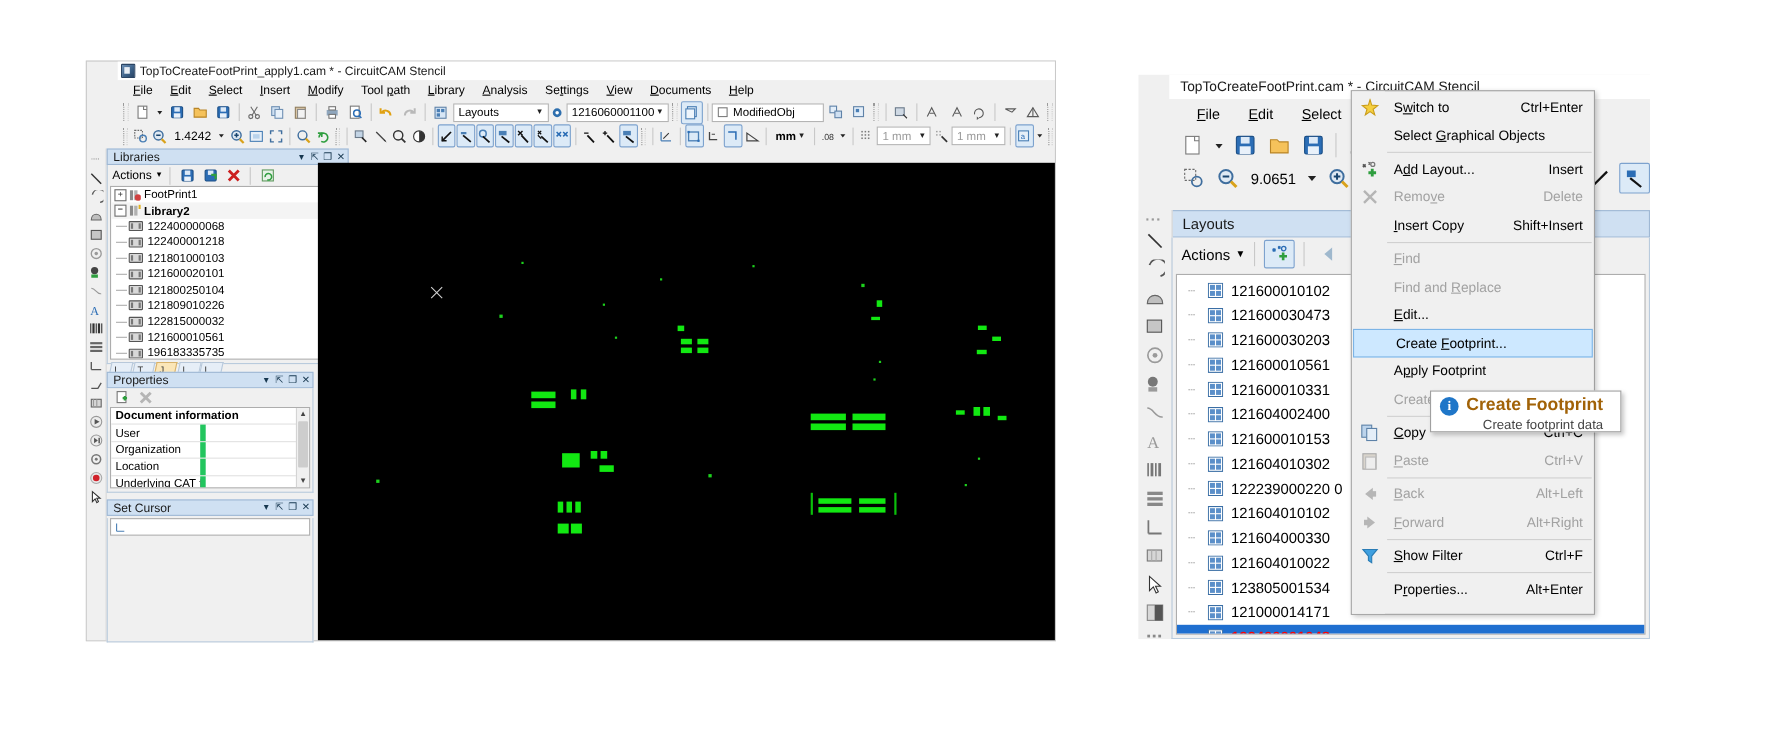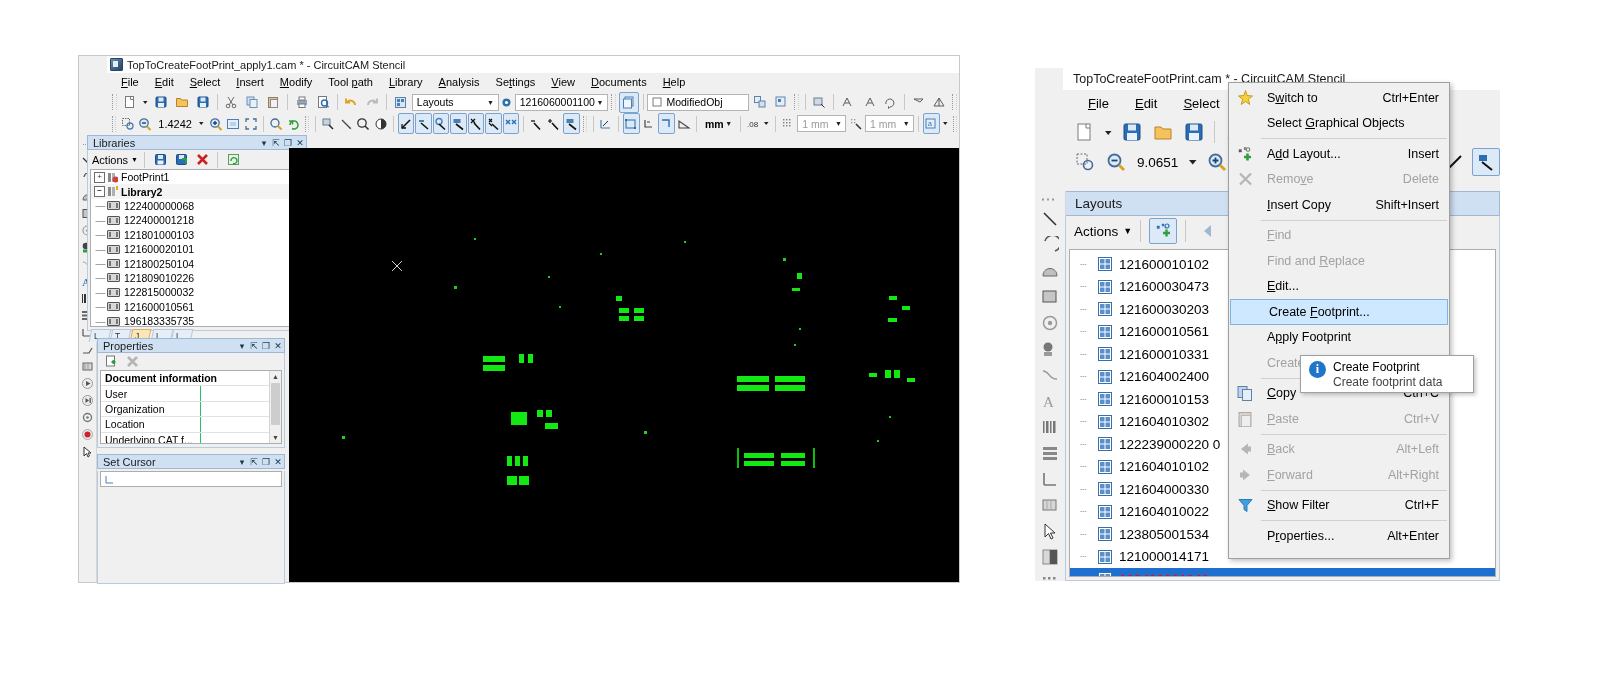--- a/index.html
+++ b/index.html
@@ -47,21 +47,21 @@
        line-height:7px;text-align:center;margin-right:3px;flex:0 0 auto;}
   .chipicon{width:11px;height:7px;border:1px solid #555;background:#d8d8d8;margin-right:4px;flex:0 0 auto;position:relative;border-radius:1px;}
   .chipicon:before,.chipicon:after{content:"";position:absolute;top:1px;bottom:1px;width:2px;background:#777;}
   .chipicon:before{left:1px;} .chipicon:after{right:1px;}
   .libicon{width:10px;height:11px;margin-right:3px;flex:0 0 auto;position:relative;}
   .sbar{position:absolute;right:0;top:0;width:11px;bottom:0;background:#f0f0f0;border-left:1px solid #d4d4d4;}
   .sbar .arr{height:11px;text-align:center;font-size:7px;color:#444;line-height:11px;}
   .sbar .thumb{position:absolute;left:1px;right:1px;background:#cdcdcd;border-radius:1px;}
 
   .proprow{height:14.4px;display:flex;font-size:10.5px;color:#000;border-bottom:1px solid #e2e2e2;}
-  .proprow .k{width:100px;padding-left:4px;box-sizing:border-box;border-right:1px solid #22c55e;
+  .proprow .k{width:86px;padding-left:4px;box-sizing:border-box;border-right:5px solid #22c55e;
               display:flex;align-items:center;white-space:nowrap;overflow:hidden;}
   .proprow .v{flex:1;padding-left:4px;display:flex;align-items:center;color:#555;white-space:nowrap;overflow:hidden;}
   .proprow.hdr{font-weight:bold;background:#fff;}
   .proprow.hdr .k{width:auto;border-right:none;}
 
   .vtoolstrip{width:17px;background:#f0f0f0;border-right:1px solid #d6d6d6;display:flex;
               flex-direction:column;align-items:center;padding-top:3px;gap:3px;}
   .vt{width:15px;height:14px;display:flex;align-items:center;justify-content:center;}
 
   .tabstrip{height:13px;display:flex;align-items:flex-end;font-size:9px;gap:1px;padding-left:2px;}
@@ -92,21 +92,21 @@
                 display:flex;align-items:center;justify-content:center;}
   .ctxitem u{text-decoration:underline;}
   .ctxsep{height:1px;background:#d0d0d0;margin:2px 2px 2px 32px;}
 
   .tooltip{position:absolute;background:#fff;border:1px solid #a0a0a0;
            box-shadow:2px 2px 4px rgba(0,0,0,.22);padding:4px 8px 5px 8px;box-sizing:border-box;
            display:flex;gap:7px;align-items:flex-start;}
   .tooltip .ti{width:17px;height:17px;border-radius:50%;background:#1f76c8;color:#fff;
                font-size:12px;font-weight:bold;font-family:"Liberation Serif",serif;
                display:flex;align-items:center;justify-content:center;flex:0 0 auto;margin-top:1px;}
-  .tt-title{font-size:12px;font-weight:normal;color:#000000;white-space:nowrap;}
+  .tt-title{font-size:16px;font-weight:bold;color:#a16207;white-space:nowrap;}
   .tt-body{font-size:12px;color:#444;white-space:nowrap;margin-top:1px;text-align:right;}
 </style>
 </head>
 <body>
 
 <div class="win" style="left:78px;top:55px;width:852px;height:526px;border:1px solid #c9c9c9;">
 
   <div class="titlebar">
     <span class="app-icon"></span>
     <span>TopToCreateFootPrint_apply1.cam * - CircuitCAM Stencil</span>
@@ -650,21 +650,21 @@
           <circle cx="6.5" cy="6.5" r="3" fill="#d0212a"></circle>
         </svg>
       </div>
     <div class="vt">
         <svg width="13" height="13">
           <path d="M3 2 L3 11 L5.5 8.5 L7 12 L8.5 11 L7 8 L10 8 z" fill="#fff" stroke="#333"></path>
         </svg>
       </div>
   </div>
 
-  <div style="position:absolute;left:8px;top:79px;width:220px;height:196px;">
+  <div style="position:absolute;left:18px;top:79px;width:220px;height:196px;">
     <div class="dockhdr">
       <span>Libraries</span>
       <span class="sp"></span>
       <span class="db">▾</span>
       <span class="db">⇱</span>
       <span class="db">❐</span>
       <span class="db">✕</span>
     </div>
     <div class="panelbody" style="height:181px;">
       <div class="actionsbar">

